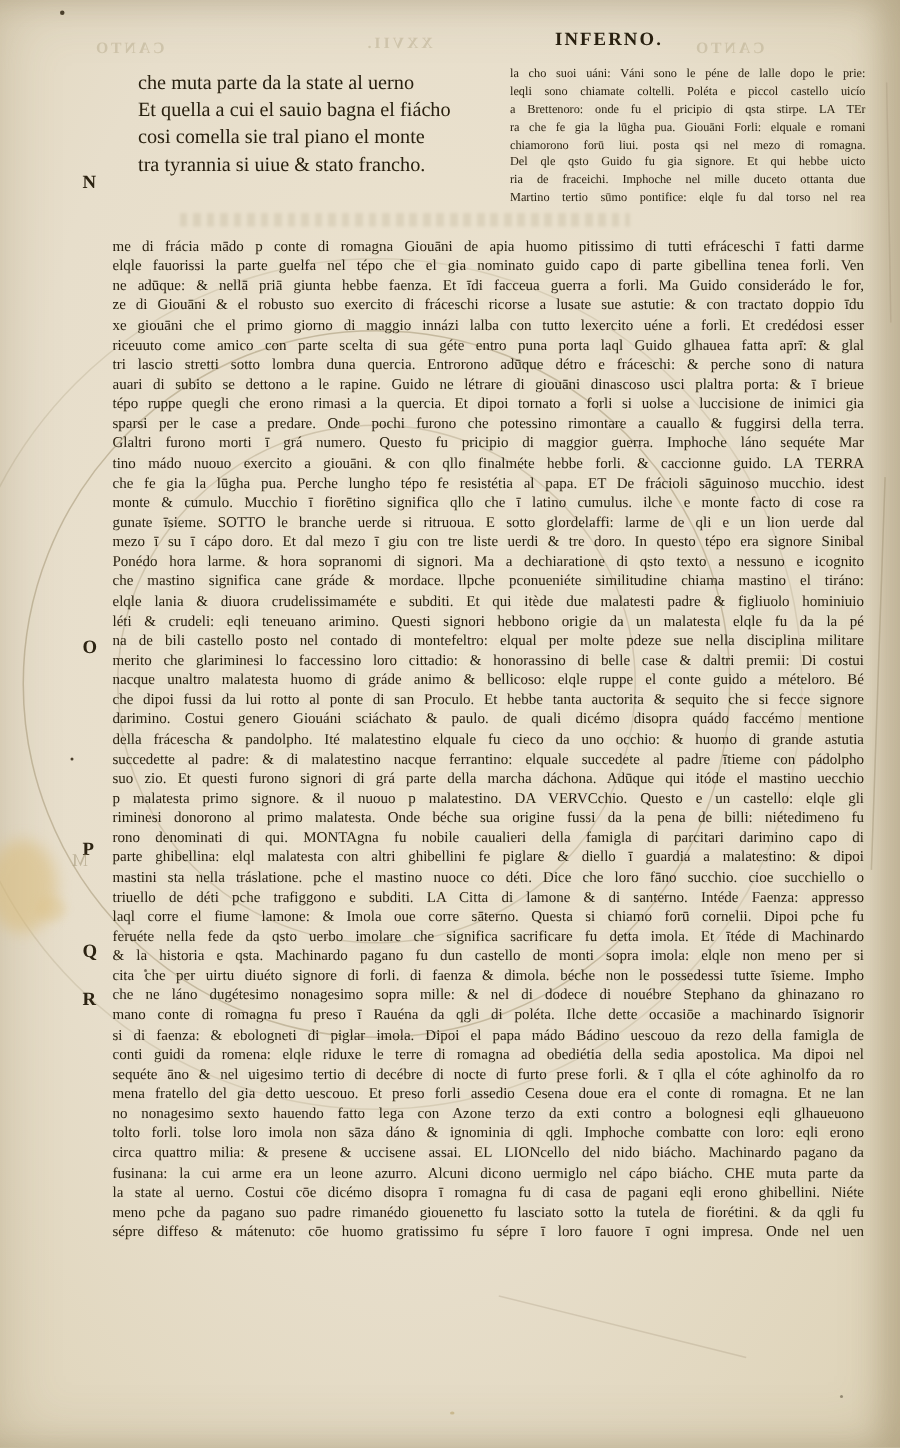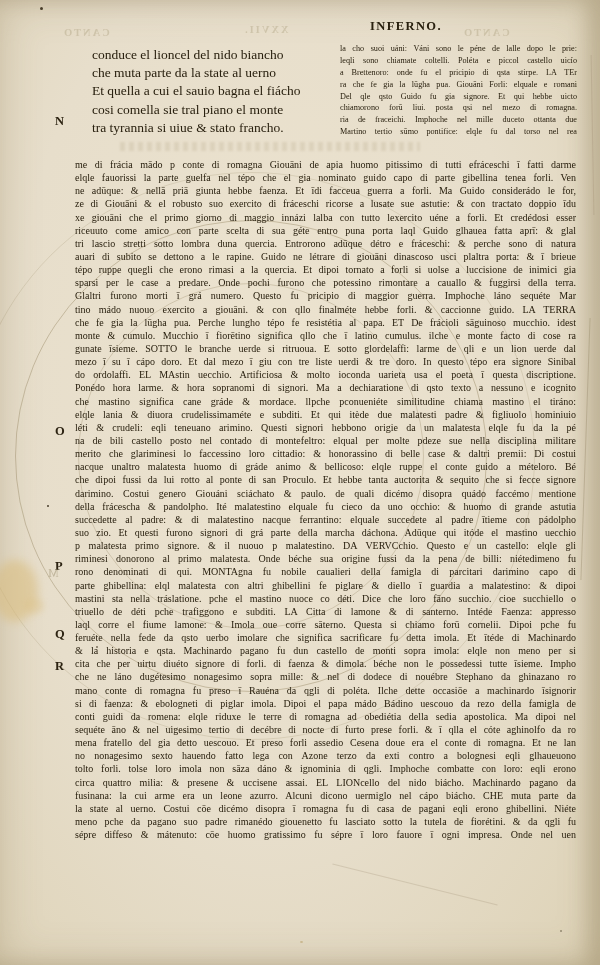--- a/index.html
+++ b/index.html
@@ -87,34 +87,33 @@
 
   <div class="header">INFERNO.</div>
 
   <div class="circle c3"></div>
   <div class="circle c1"></div>
   <div class="circle c2"></div>
 
   <div class="showthrough-band"></div>
 
   <div class="verse">
-      <div class="tline">conduce el lioncel del nido biancho</div>
       <div class="tline">che muta parte da la state al uerno</div>
       <div class="tline">Et quella a cui el sauio bagna el fiácho</div>
       <div class="tline">cosi comella sie tral piano el monte</div>
       <div class="tline">tra tyrannia si uiue &amp; stato francho.</div>
     </div>
 
   <div class="commentary">
       <div class="tline">la cho suoi uáni: Váni sono le péne de lalle dopo le prie:</div>
       <div class="tline">leqli sono chiamate coltelli. Poléta e piccol castello uicío</div>
       <div class="tline">a Brettenoro: onde fu el pricipio di qsta stirpe. LA TEr</div>
       <div class="tline">ra che fe gia la lūgha pua. Giouāni Forli: elquale e romani</div>
+      <div class="tline">chiamorono forū liui. posta qsi nel mezo di romagna.</div>
       <div class="tline">Del qle qsto Guido fu gia signore. Et qui hebbe uicto</div>
-      <div class="tline">chiamorono forū liui. posta qsi nel mezo di romagna.</div>
       <div class="tline">ria de fraceichi. Imphoche nel mille duceto ottanta due</div>
       <div class="tline">Martino tertio sūmo pontifice: elqle fu dal torso nel rea</div>
     </div>
 
   <div id="margin-letters">
       <span class="margin-letter" style="top: 114px;">N</span>
       <span class="margin-letter" style="top: 424px;">O</span>
       <span class="margin-letter" style="top: 559px;">P</span>
       <span class="margin-letter" style="top: 627px;">Q</span>
       <span class="margin-letter" style="top: 659px;">R</span>
@@ -131,21 +130,20 @@
       <div class="tline">tri lascio stretti sotto lombra duna quercia. Entrorono adūque détro e fráceschi: &amp; perche sono di natura</div>
       <div class="tline">auari di subito se dettono a le rapine. Guido ne létrare di giouāni dinascoso usci plaltra porta: &amp; ī brieue</div>
       <div class="tline">tépo ruppe quegli che erono rimasi a la quercia. Et dipoi tornato a forli si uolse a luccisione de inimici gia</div>
       <div class="tline">sparsi per le case a predare. Onde pochi furono che potessino rimontare a cauallo &amp; fuggirsi della terra.</div>
       <div class="tline">Glaltri furono morti ī grá numero. Questo fu pricipio di maggior guerra. Imphoche láno sequéte Mar</div>
       <div class="tline">tino mádo nuouo exercito a giouāni. &amp; con qllo finalméte hebbe forli. &amp; caccionne guido. LA TERRA</div>
       <div class="tline">che fe gia la lūgha pua. Perche lungho tépo fe resistétia al papa. ET De frácioli sāguinoso mucchio. idest</div>
       <div class="tline">monte &amp; cumulo. Mucchio ī fiorētino significa qllo che ī latino cumulus. ilche e monte facto di cose ra</div>
       <div class="tline">gunate īsieme. SOTTO le branche uerde si ritruoua. E sotto glordelaffi: larme de qli e un lion uerde dal</div>
       <div class="tline">mezo ī su ī cápo doro. Et dal mezo ī giu con tre liste uerdi &amp; tre doro. In questo tépo era signore Sinibal</div>
-      <div class="tline">do ordolaffi. EL MAstin uecchio. Artificiosa &amp; molto ioconda uarieta usa el poeta ī questa discriptione.</div>
       <div class="tline">Ponédo hora larme. &amp; hora sopranomi di signori. Ma a dechiaratione di qsto texto a nessuno e icognito</div>
       <div class="tline">che mastino significa cane gráde &amp; mordace. llpche pconueniéte similitudine chiama mastino el tiráno:</div>
       <div class="tline">elqle lania &amp; diuora crudelissimaméte e subditi. Et qui itède due malatesti padre &amp; figliuolo hominiuio</div>
       <div class="tline">léti &amp; crudeli: eqli teneuano arimino.    Questi signori hebbono origie da un malatesta elqle fu da la pé</div>
       <div class="tline">na de bili castello posto nel contado di montefeltro: elqual per molte pdeze sue nella disciplina militare</div>
       <div class="tline">merito che glariminesi lo faccessino loro cittadio: &amp; honorassino di belle case &amp; daltri premii: Di costui</div>
       <div class="tline">nacque unaltro malatesta huomo di gráde animo &amp; bellicoso: elqle ruppe el conte guido a mételoro. Bé</div>
       <div class="tline">che dipoi fussi da lui rotto al ponte di san Proculo. Et hebbe tanta auctorita &amp; sequito che si fecce signore</div>
       <div class="tline">darimino. Costui genero Giouáni sciáchato &amp; paulo. de quali dicémo disopra quádo faccémo mentione</div>
       <div class="tline">della frácescha &amp; pandolpho. Ité malatestino elquale fu cieco da uno occhio: &amp; huomo di grande astutia</div>

